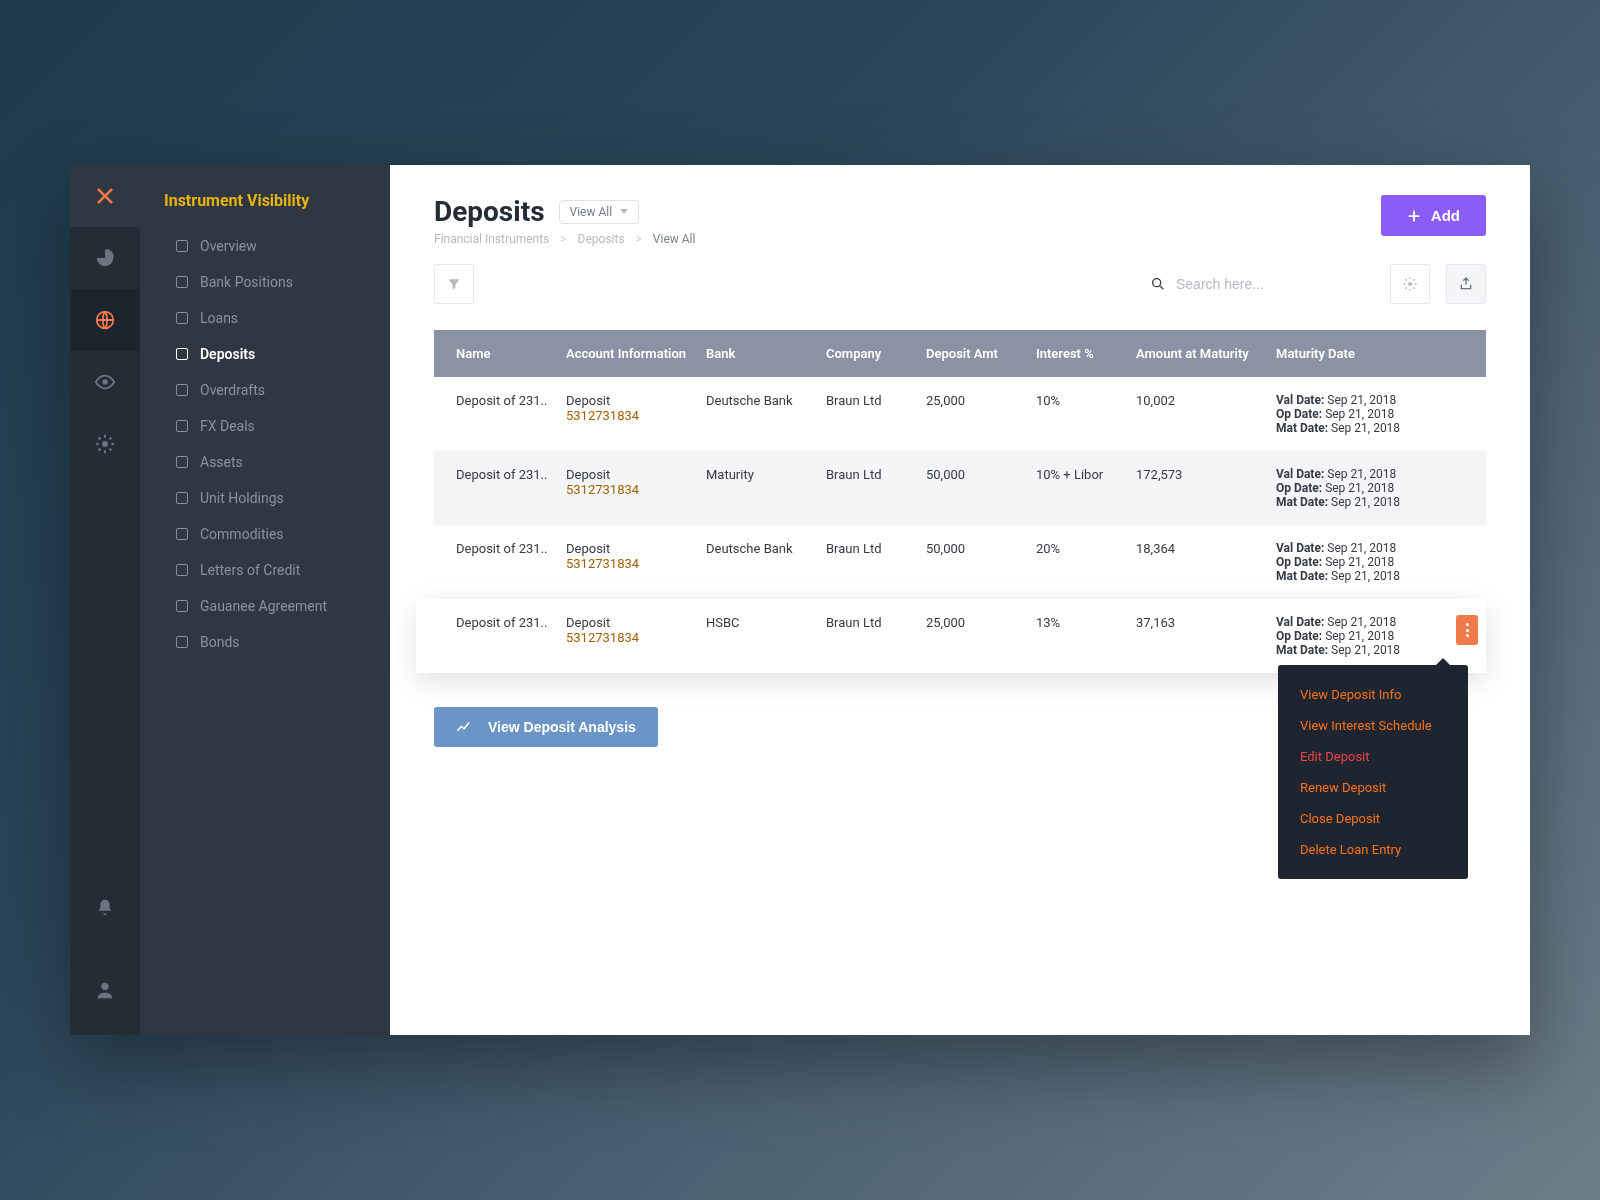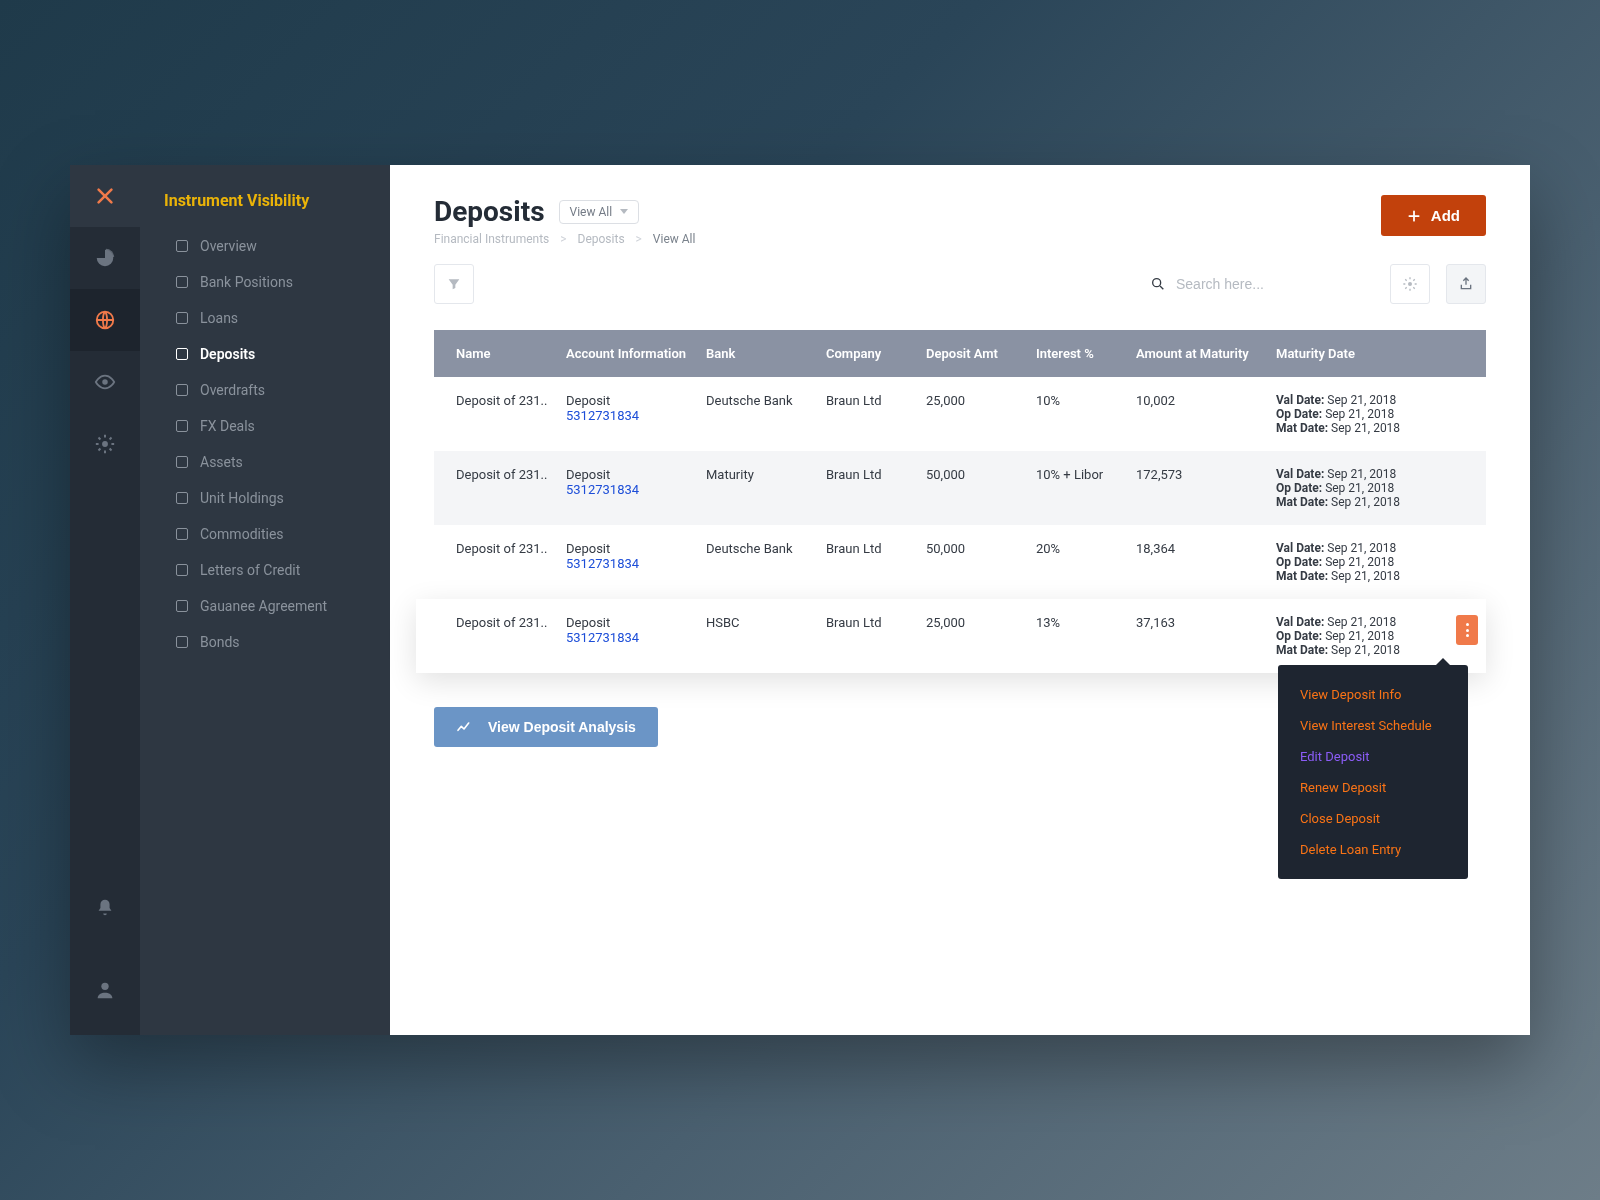--- a/index.html
+++ b/index.html
@@ -115,21 +115,21 @@
 .breadcrumb {
   font-size: 12px;
   color: #b5bac1;
   margin-top: 4px;
 }
 .breadcrumb .crumb { color: #b5bac1; }
 .breadcrumb .crumb.current { color: #7a828c; }
 .breadcrumb .sep { margin: 0 8px; color: #cfd3d9; }
 
 .add-btn {
-  background: #c2410c;
+  background: #8b5cf6;
   color: #fff;
   border: none;
   border-radius: 3px;
   padding: 12px 26px;
   font-size: 15px;
   font-weight: 600;
   cursor: pointer;
   display: flex;
   align-items: center;
   gap: 10px;
@@ -193,21 +193,21 @@
 .table-row.alt { background: #f4f5f7; }
 .table-row.highlight {
   background: #fff;
   box-shadow: 0 8px 30px rgba(0,0,0,0.12);
   position: relative;
   z-index: 5;
   margin-left: -18px;
   padding-left: 40px;
 }
 .cell .acc-name { }
-.cell .acc-num { color: #1d4ed8; }
+.cell .acc-num { color: #a16207; }
 .mat-cell { font-size: 12px; }
 .mat-cell .label { font-weight: 700; text-align: right; }
 .more-btn {
   width: 22px; height: 30px;
   background: #f07a4a;
   border-radius: 3px;
   display: flex;
   align-items: center;
   justify-content: center;
   cursor: pointer;
@@ -257,21 +257,21 @@
   border-left: 7px solid transparent;
   border-right: 7px solid transparent;
   border-bottom: 7px solid #1e2530;
 }
 .context-menu .menu-item {
   padding: 8px 22px;
   font-size: 13px;
   color: #f97316;
   cursor: pointer;
 }
-.context-menu .menu-item.active { color: #8b5cf6; }
+.context-menu .menu-item.active { color: #ef4444; }
 
 .chev-down {
   width: 0; height: 0;
   border-left: 4px solid transparent;
   border-right: 4px solid transparent;
   border-top: 5px solid #b5bac1;
 }
 </style>
 </head>
 <body>

